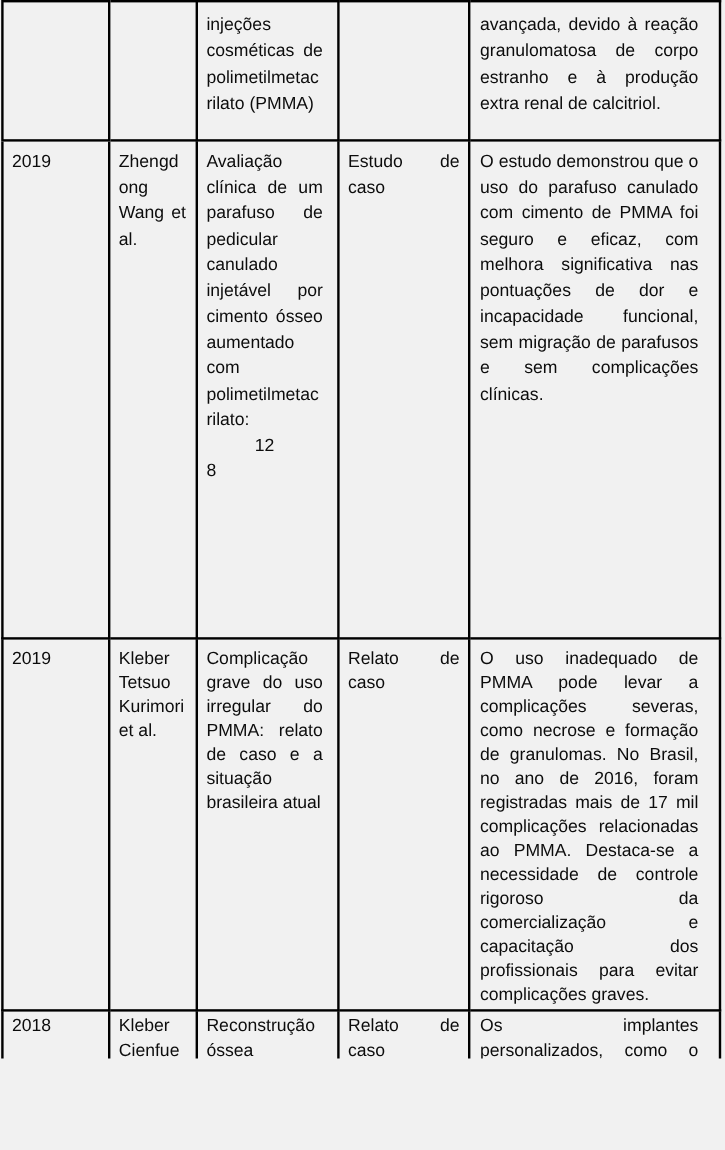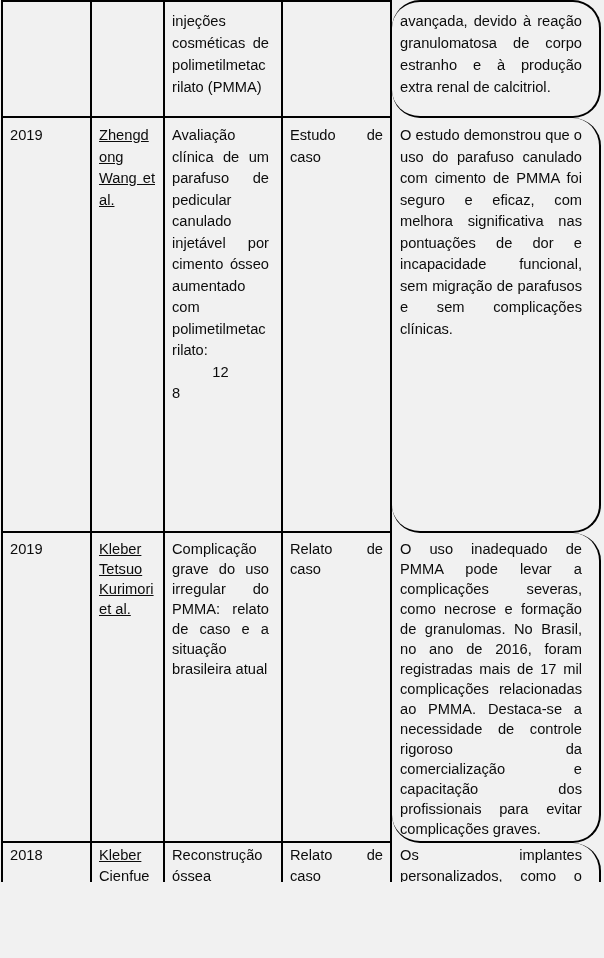--- a/index.html
+++ b/index.html
@@ -40,24 +40,24 @@
   .r4 .cell { border-bottom: none; }
 
   
   .r1 .cell { line-height: 22px;   padding-top: 8px; }
   .r2 .cell { line-height: 21.5px; padding-top: 7px; }
   .r3 .cell { line-height: 20px;   padding-top: 6px; }
   .r4 .cell { line-height: 20.6px; padding-top: 2px; }
 
   
   .c-year   { padding-left: 7px;  padding-right: 6px;  text-align: left; }
-  .c-author { padding-left: 7px;  padding-right: 8px; text-decoration: underline; }
+  .c-author { padding-left: 7px;  padding-right: 8px; }
   .c-title  { padding-left: 7px;  padding-right: 12px; }
   .c-type   { padding-left: 7px;  padding-right: 7px; }
-  .c-find   { padding-left: 8px;  padding-right: 17px; border-radius: 28px; }
+  .c-find   { padding-left: 8px;  padding-right: 17px; }
 
   .seg { text-align: justify; }
   .seg.num-right { text-align: center; }
   .seg.num-left  { text-align: left; }
 
   .cut-line {
     position: absolute;
     left: 0;
     top: 946px;
     width: 604px;

